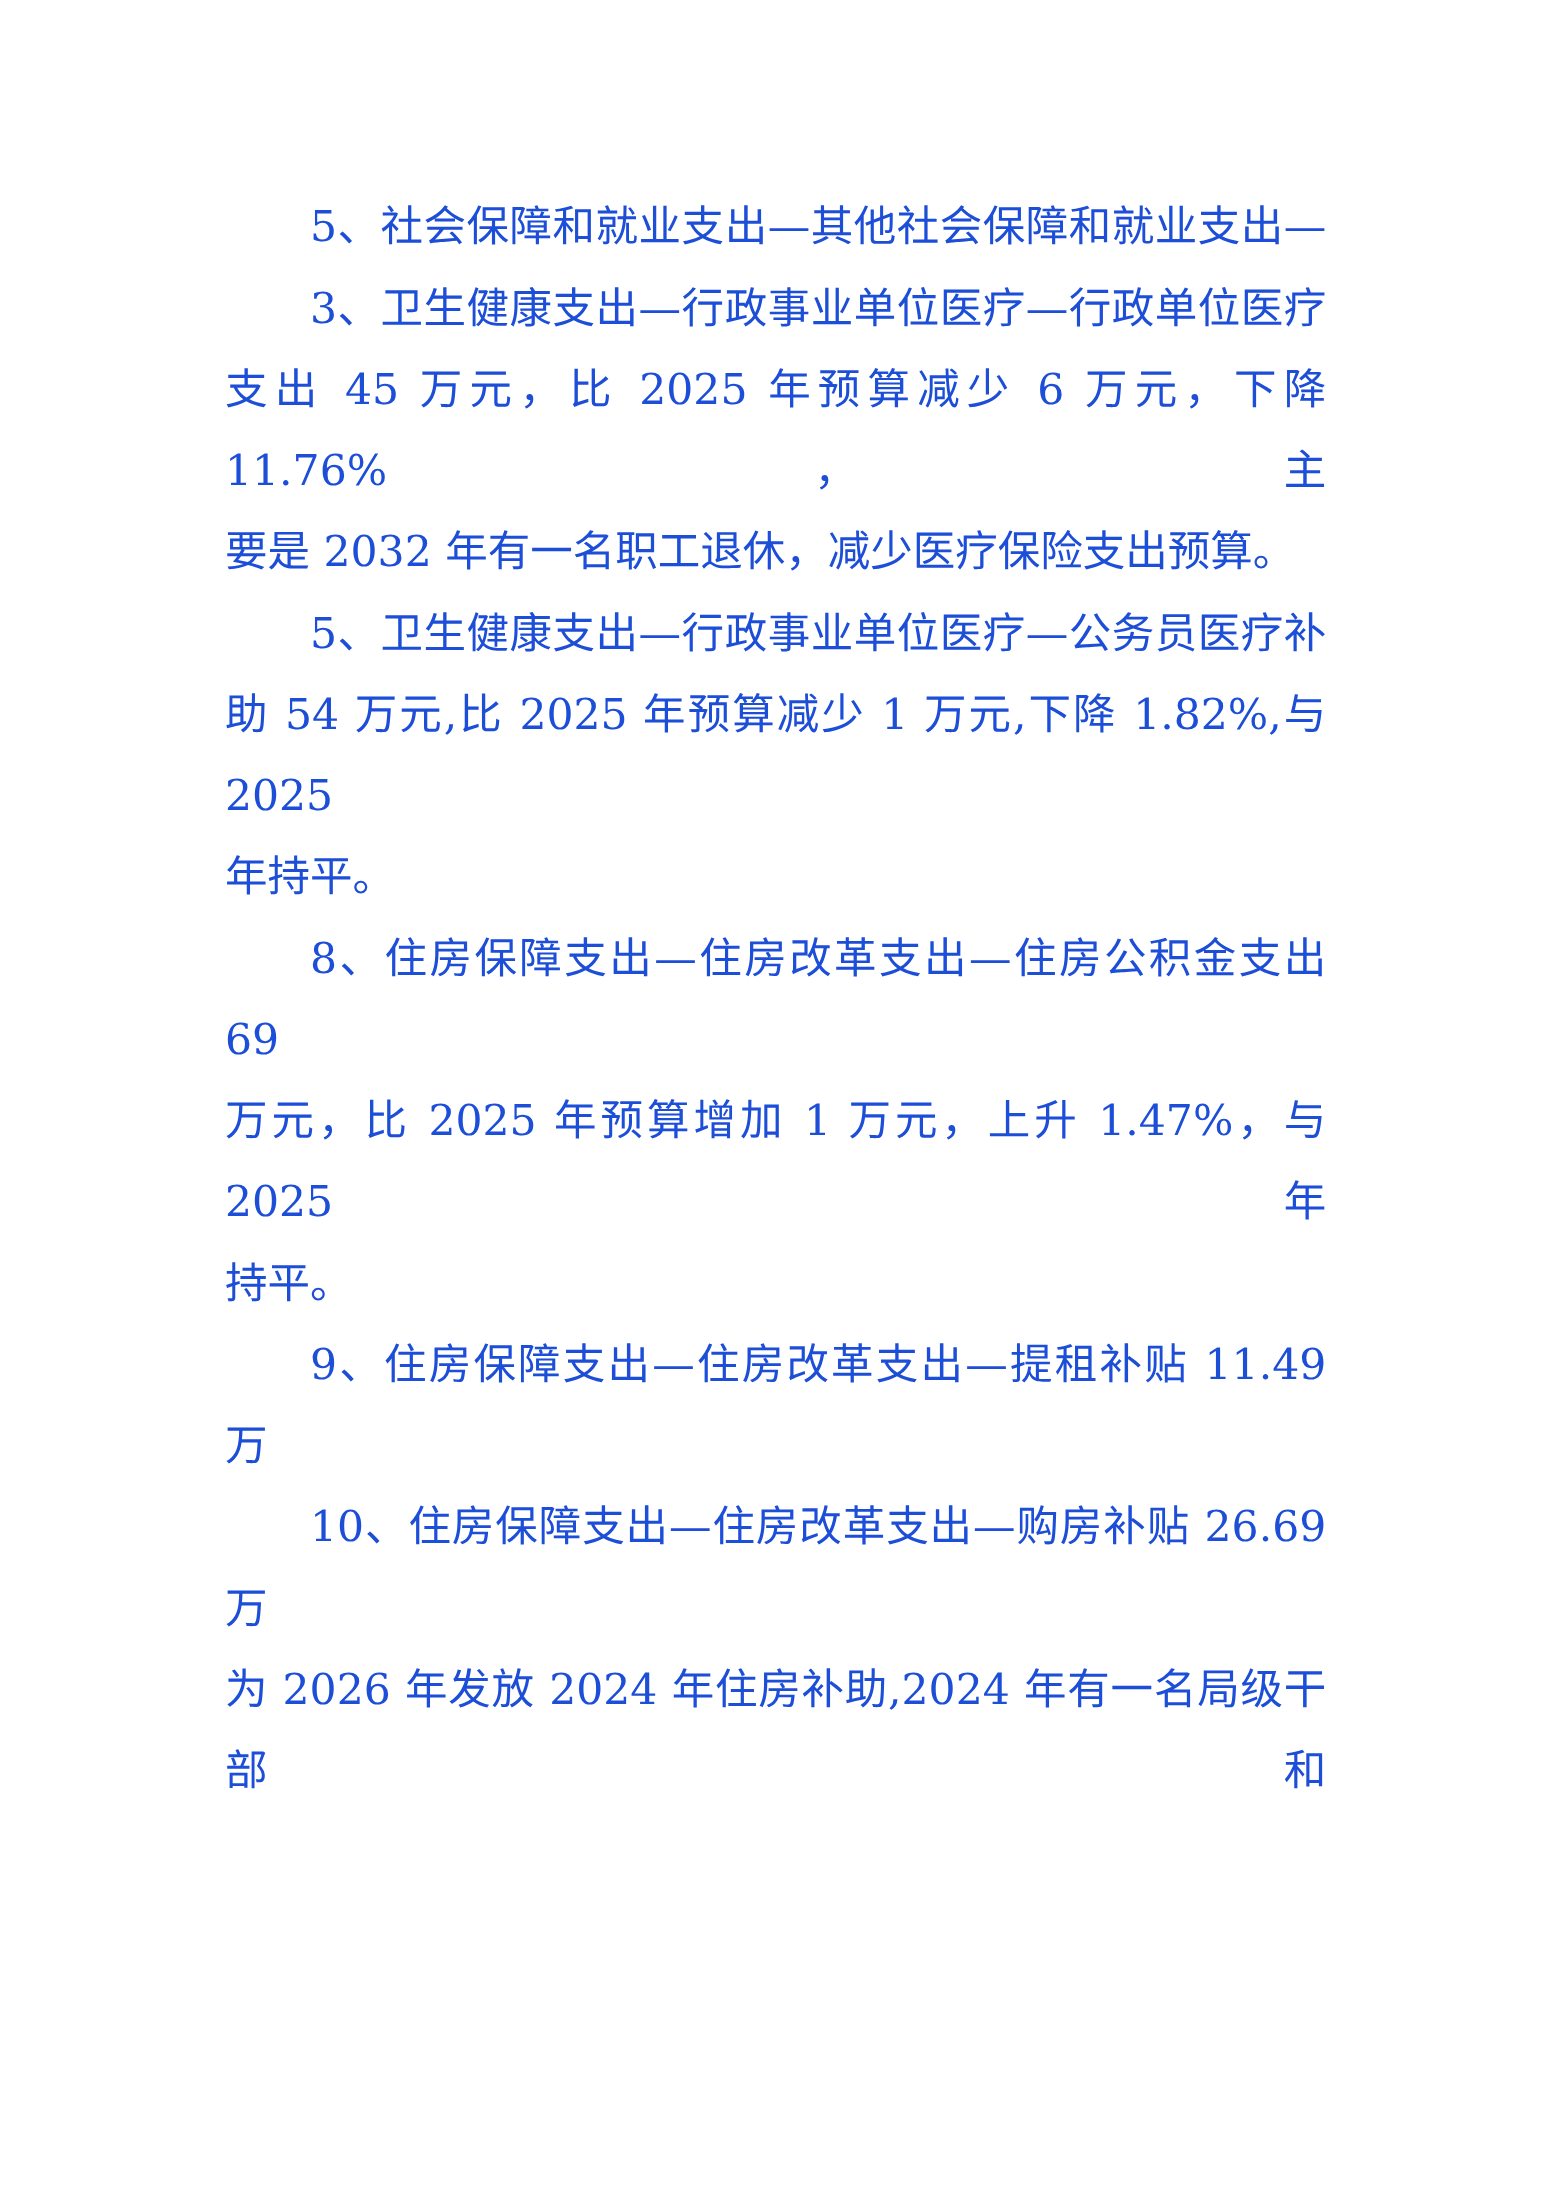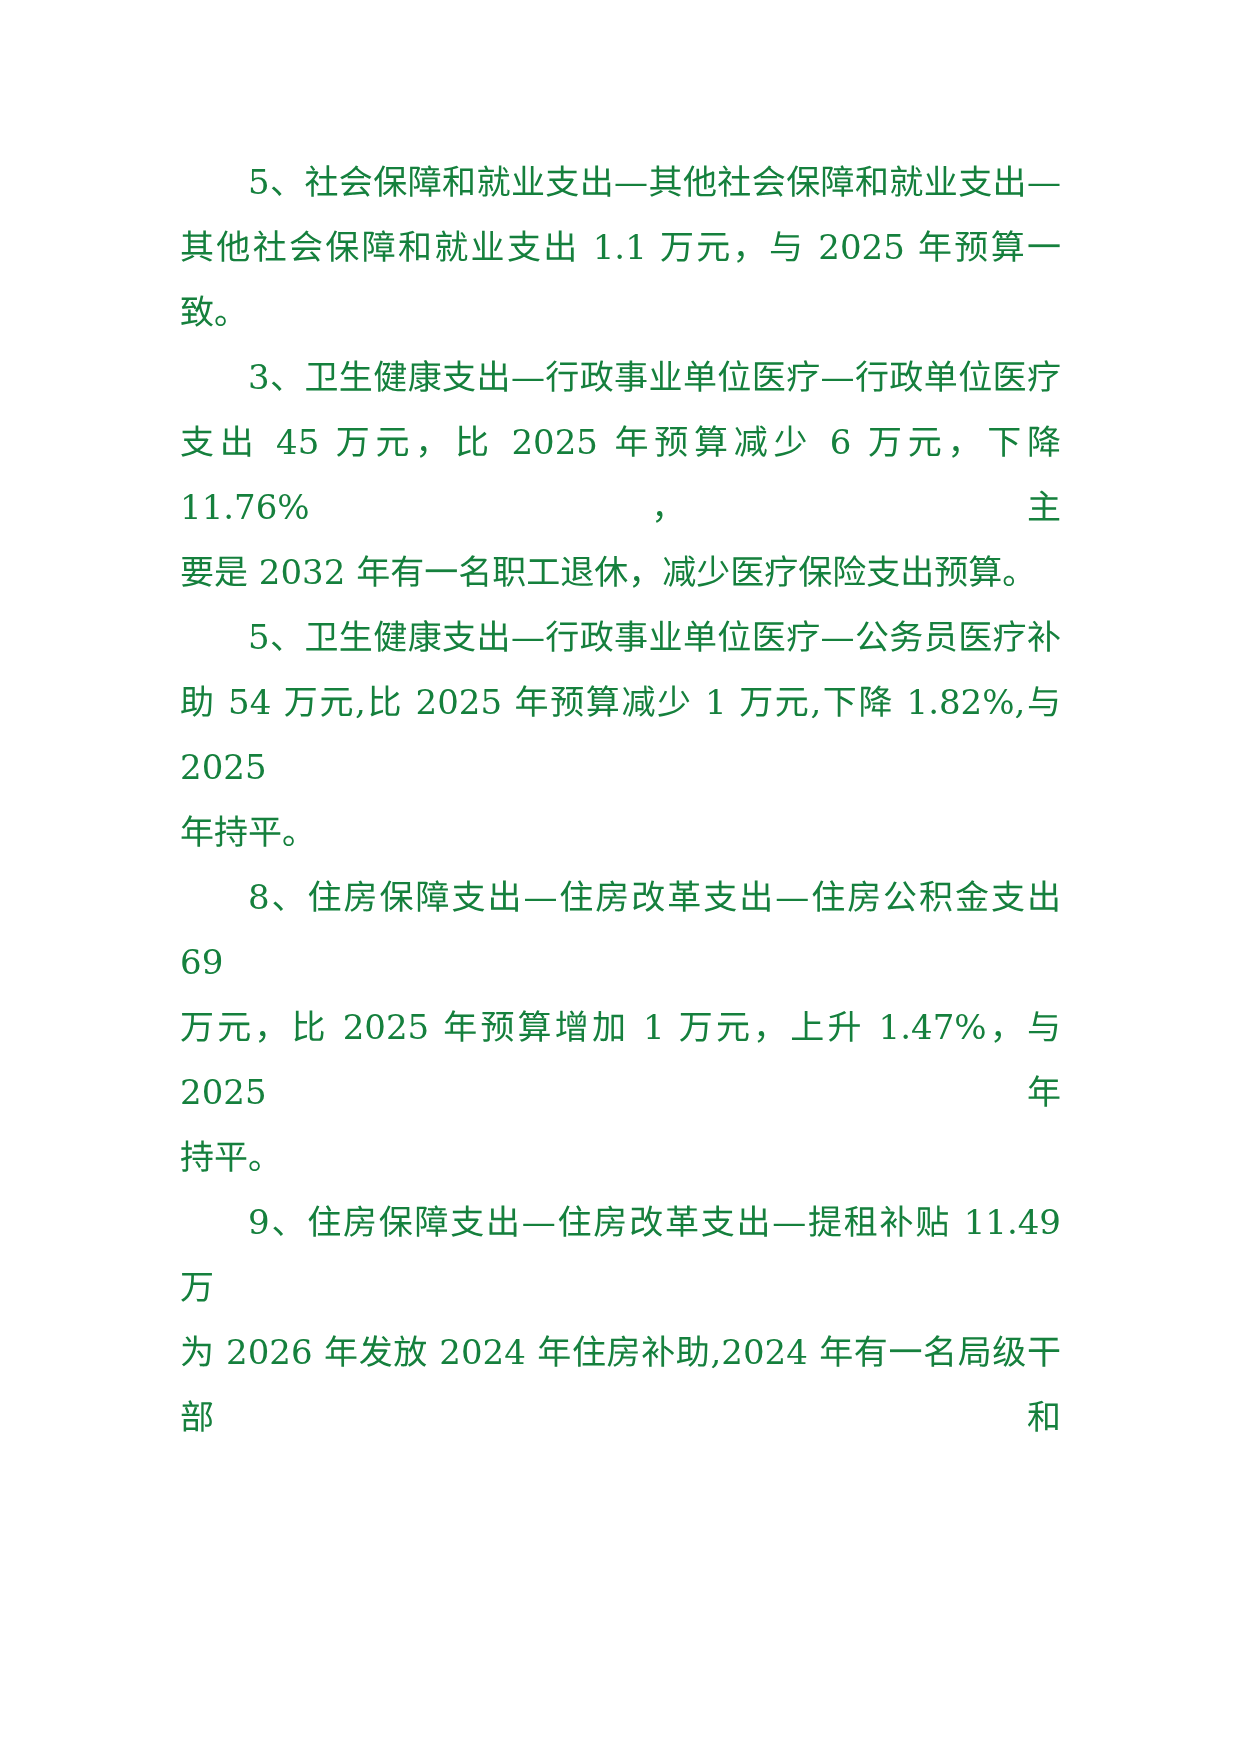--- a/index.html
+++ b/index.html
@@ -7,21 +7,21 @@
     padding: 0;
     background: #ffffff;
   }
   .page {
     position: relative;
     width: 1241px;
     height: 1551px;
     background: #ffffff;
     overflow: hidden;
     font-family: "DejaVu Serif", "Liberation Serif", serif;
-    color: #15803d;
+    color: #1d4ed8;
   }
   .content {
     position: absolute;
     left: 180px;
     top: 150px;
     width: 881px;
   }
   .para { margin: 0; padding: 0; }
   .ln {
     font-size: 34px;
@@ -37,21 +37,20 @@
 </head>
 <body>
 
 <div class="page">
   <div class="content">
 
     <div class="sec-a">
 
       <div class="para">
         <div class="ln first">5、社会保障和就业支出—其他社会保障和就业支出—</div>
-        <div class="ln end">其他社会保障和就业支出 1.1 万元，与 2025 年预算一致。</div>
       </div>
 
       <div class="para">
         <div class="ln first">3、卫生健康支出—行政事业单位医疗—行政单位医疗</div>
         <div class="ln">支出 45 万元，比 2025 年预算减少 6 万元，下降 11.76%，主</div>
         <div class="ln end">要是 2032 年有一名职工退休，减少医疗保险支出预算。</div>
       </div>
 
       <div class="para">
         <div class="ln first">5、卫生健康支出—行政事业单位医疗—公务员医疗补</div>
@@ -63,20 +62,21 @@
         <div class="ln first">8、住房保障支出—住房改革支出—住房公积金支出 69</div>
         <div class="ln">万元，比 2025 年预算增加 1 万元，上升 1.47%，与 2025 年</div>
         <div class="ln end">持平。</div>
       </div>
 
       <div class="para">
         <div class="ln first">9、住房保障支出—住房改革支出—提租补贴 11.49 万</div>
       </div>
 
       <div class="para">
+        <div class="ln first">10、住房保障支出—住房改革支出—购房补贴 26.69 万</div>
         <div class="ln">为 2026 年发放 2024 年住房补助,2024 年有一名局级干部和</div>
 
       </div>
 
     </div>
 
   </div>
 </div>
 
 </body></html>

